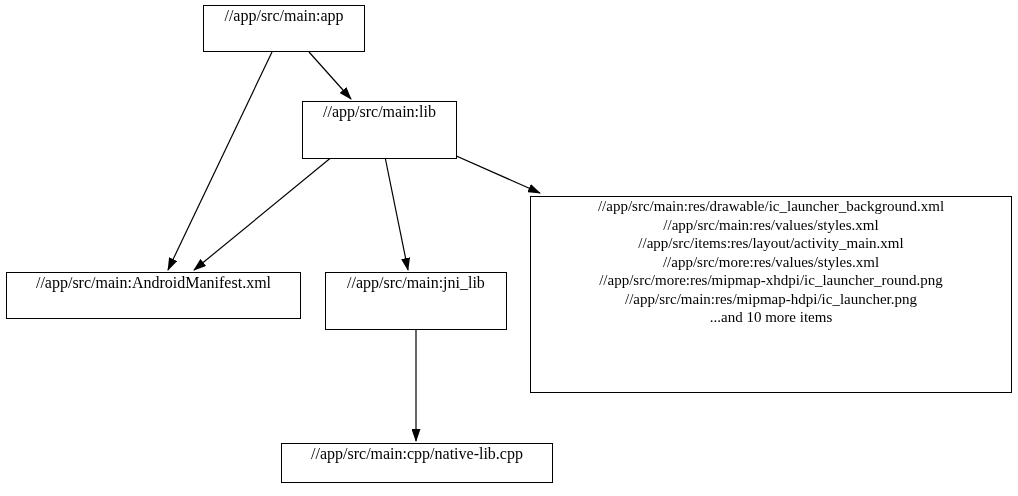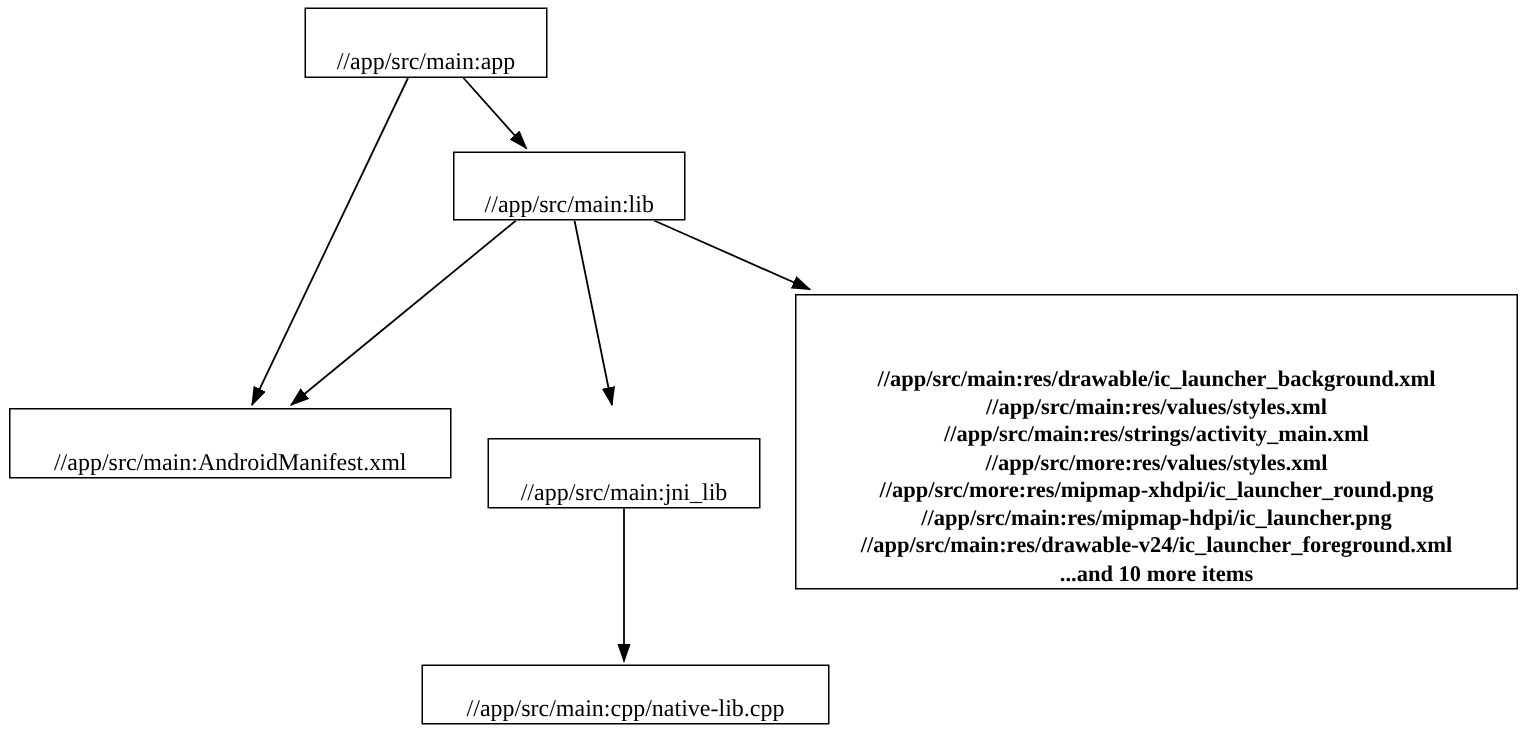--- a/index.html
+++ b/index.html
@@ -24,35 +24,35 @@
     height: 496px;
   }
   .node {
     position: absolute;
     box-sizing: border-box;
     border: 1px solid #000000;
     background: #ffffff;
     display: flex;
     flex-direction: column;
     align-items: center;
-    justify-content: flex-end;
+    justify-content: flex-start;
     text-align: center;
     font-size: 16px;
     line-height: 1.2;
     white-space: nowrap;
   }
   .node.multiline {
     font-size: 15px;
     line-height: 18.5px;
   }
   .node-app        { left: 203px; top: 5px;   width: 162px; height: 47px; }
-  .node-lib        { left: 302px; top: 101px; width: 155px; height: 46px; }
+  .node-lib        { left: 302px; top: 101px; width: 155px; height: 58px; }
   .node-manifest   { left: 6px;   top: 272px; width: 295px; height: 47px; }
-  .node-jni-lib    { left: 325px; top: 272px; width: 182px; height: 47px; margin-top: 20px; }
-  .node-res        { left: 530px; top: 196px; width: 482px; height: 197px; font-weight: bold; }
+  .node-jni-lib    { left: 325px; top: 272px; width: 182px; height: 58px; }
+  .node-res        { left: 530px; top: 196px; width: 482px; height: 197px; }
   .node-native     { left: 281px; top: 443px; width: 272px; height: 40px; }
 </style>
 </head>
 <body>
 
 <div id="canvas">
 
   <svg id="edges" viewBox="0 0 1018 496" xmlns="http://www.w3.org/2000/svg">
     <defs>
       <marker id="arrow" markerUnits="userSpaceOnUse" markerWidth="13" markerHeight="9" refX="12" refY="4.5" orient="auto">
@@ -79,25 +79,24 @@
     <span>//app/src/main:AndroidManifest.xml</span>
   </div>
 
   <div class="node node-jni-lib">
     <span>//app/src/main:jni_lib</span>
   </div>
 
   <div class="node multiline node-res">
     <span>//app/src/main:res/drawable/ic_launcher_background.xml</span>
     <span>//app/src/main:res/values/styles.xml</span>
-    <span>//app/src/main:res/strings/activity_main.xml</span>
+    <span>//app/src/items:res/layout/activity_main.xml</span>
     <span>//app/src/more:res/values/styles.xml</span>
     <span>//app/src/more:res/mipmap-xhdpi/ic_launcher_round.png</span>
     <span>//app/src/main:res/mipmap-hdpi/ic_launcher.png</span>
-    <span>//app/src/main:res/drawable-v24/ic_launcher_foreground.xml</span>
     <span>...and 10 more items</span>
   </div>
 
   <div class="node node-native">
     <span>//app/src/main:cpp/native-lib.cpp</span>
   </div>
 
 </div>
 
 </body></html>

